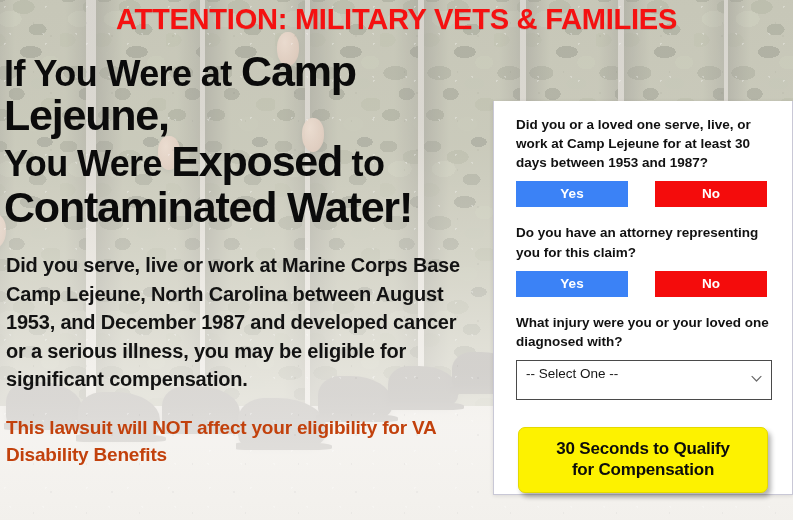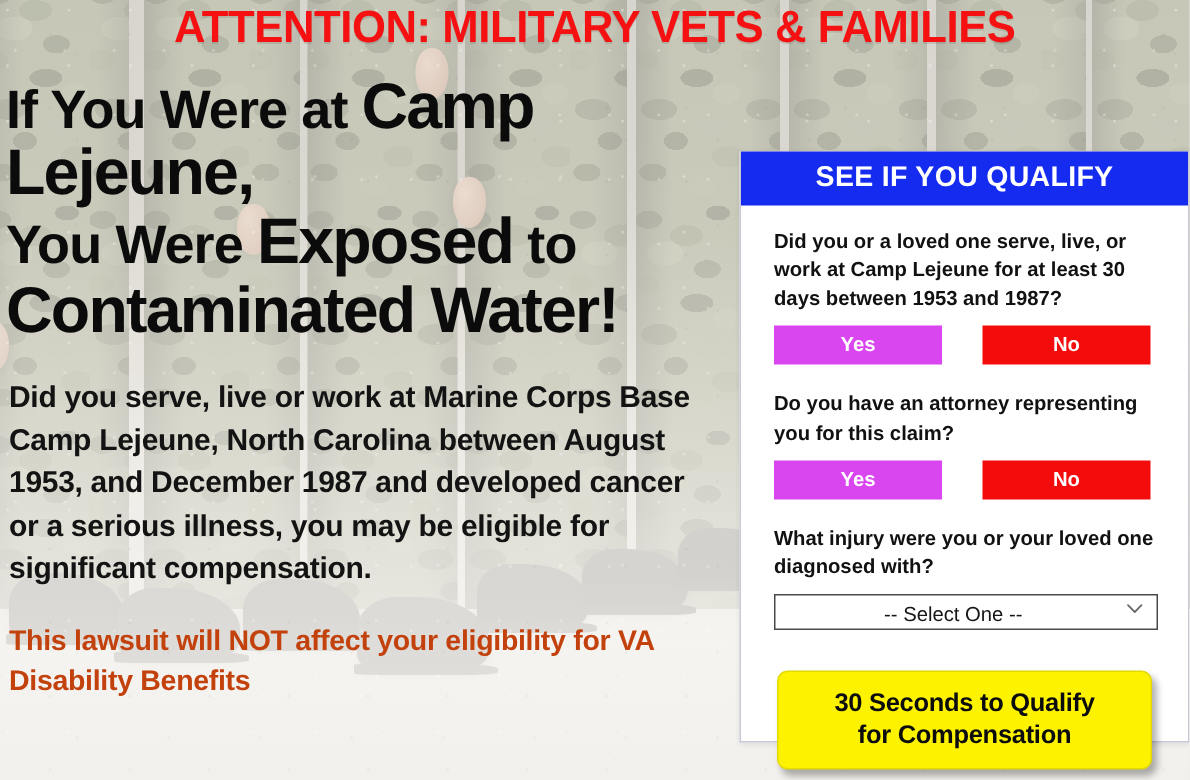--- a/index.html
+++ b/index.html
@@ -230,29 +230,28 @@
     border: none;
     color: #ffffff;
     font-family: "Liberation Sans", sans-serif;
     font-size: 13.5px;
     font-weight: bold;
     cursor: pointer;
     line-height: 26px;
     text-align: center;
     padding: 0;
   }
-  .btn-yes { background: #d946ef; }
+  .btn-yes { background: #3b82f6; }
   .btn-no  { background: #f40c0c; }
 
   .select-wrap {
     position: relative;
     width: 256px;
-    height: 24px;
+    height: 40px;
     margin-top: 2px;
-    text-align: center;
   }
   .select-box {
     width: 100%;
     height: 100%;
     border: 1px solid #4a4a4a;
     background: #ffffff;
     color: #161616;
     font-family: "Liberation Sans", sans-serif;
     font-size: 13.5px;
     padding: 0 26px 0 9px;
@@ -376,21 +375,20 @@
       <div class="l3">Contaminated Water!</div>
     </div>
 
     <div class="body-copy">Did you serve, live or work at Marine Corps Base Camp Lejeune, North Carolina between August 1953, and December 1987 and developed cancer or a serious illness, you may be eligible for significant compensation.</div>
 
     <div class="va-note">This lawsuit will NOT affect your eligibility for VA Disability Benefits</div>
   </div>
 
   <div class="form-panel">
 
-    <div class="panel-header">SEE IF YOU QUALIFY</div>
 
     <div class="panel-body">
 
       <div class="question">Did you or a loved one serve, live, or work at Camp Lejeune for at least 30 days between 1953 and 1987?</div>
       <div class="btn-row">
         <button class="btn-yn btn-yes">Yes</button>
         <button class="btn-yn btn-no">No</button>
       </div>
 
       <div class="question">Do you have an attorney representing you for this claim?</div>

